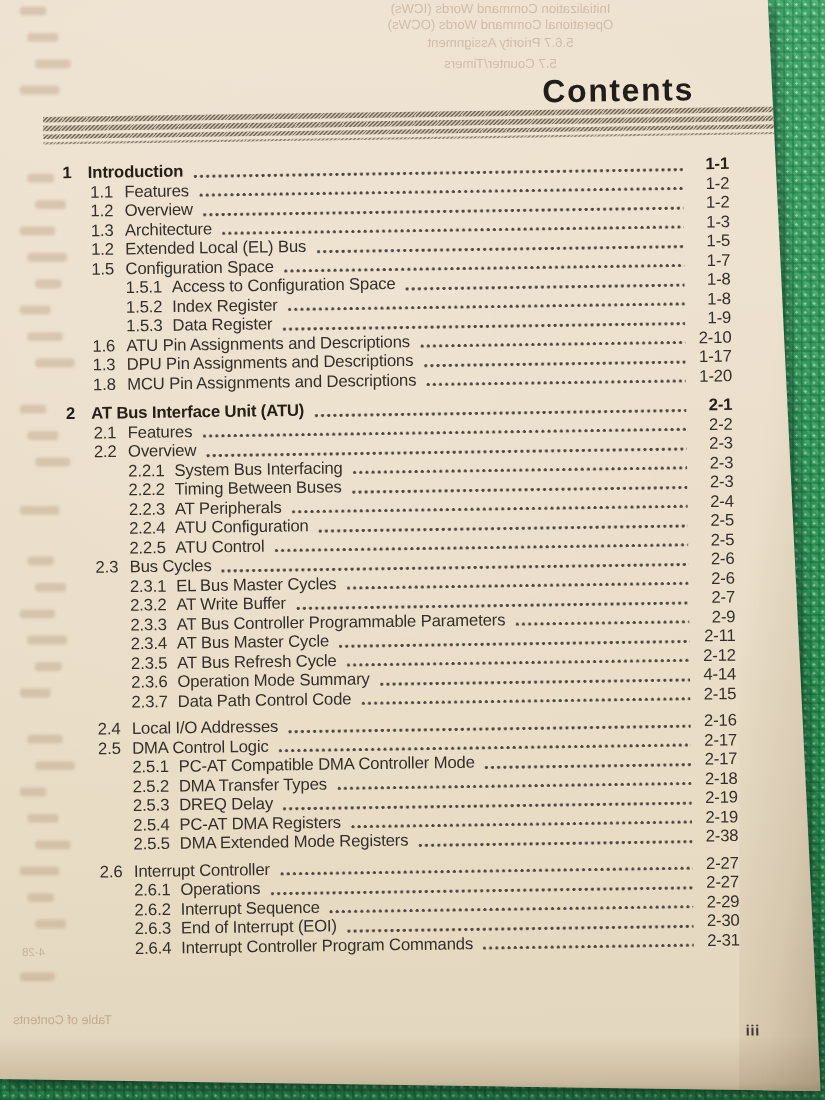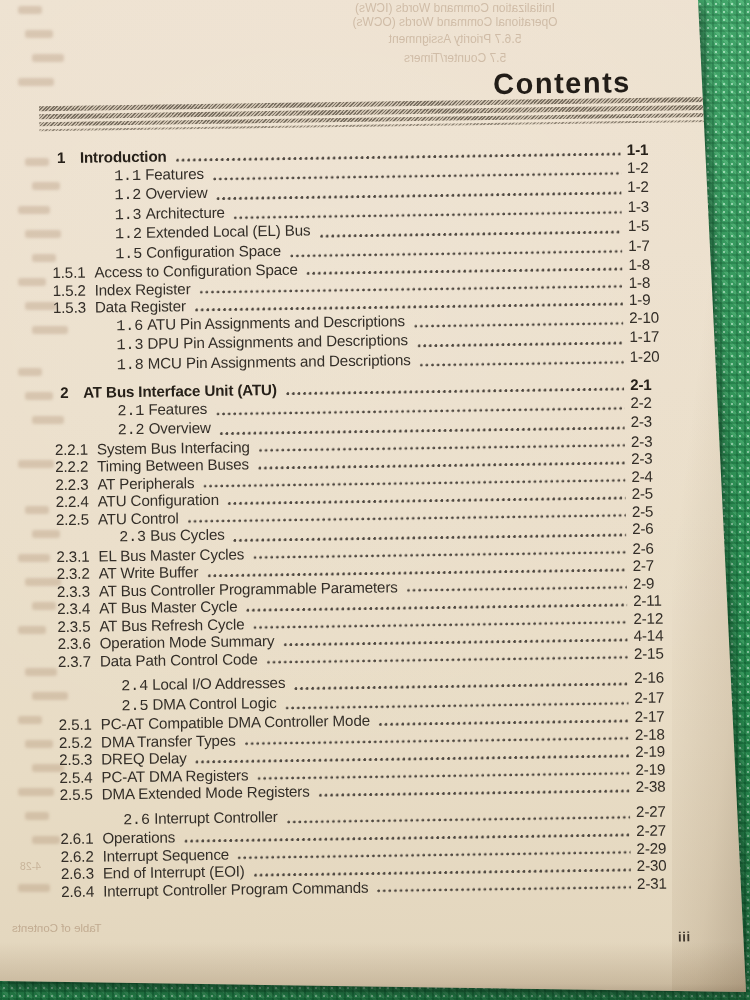--- a/index.html
+++ b/index.html
@@ -42,27 +42,27 @@
   .rl3{top:121.5px;height:4.4px;}
   .rl4{top:128.8px;height:1.8px;opacity:.8;}
 
   .toc{position:absolute;left:0;top:149px;width:663px;}
   .toc-row{display:flex;align-items:baseline;line-height:17.5px;font-size:15.2px;letter-spacing:-0.15px;}
   .toc-row.gap{margin-top:7px;}
   .toc-row.sec{font-weight:bold;color:#262019;}
   .toc-row.sec:not(:first-child){margin-top:9px;}
   .toc-row .num{flex:0 0 auto;}
   .toc-row.sec  .num{margin-left:57px;width:23px;}
-  .toc-row.lvl2 .num{margin-left:114px;width:31px;font-family:Liberation Mono, monospace;}
-  .toc-row.lvl3 .num{margin-left:51px;width:42px;}
+  .toc-row.lvl2 .num{margin-left:82px;width:31px;}
+  .toc-row.lvl3 .num{margin-left:113px;width:42px;}
   .toc-row .ttl{flex:0 0 auto;white-space:pre;}
   .toc-row .leader{flex:1 1 auto;height:17.5px;margin:0 6px 0 9px;align-self:flex-end;
     background-image:radial-gradient(circle at 1.7px 12.6px, #4e473f 1.2px, transparent 1.65px);
     background-size:5.6px 17.5px;background-repeat:repeat-x;}
-  .toc-row .pg{flex:0 0 36px;text-align:left;white-space:nowrap;}
+  .toc-row .pg{flex:0 0 36px;text-align:right;white-space:nowrap;}
 
   .folio{position:absolute;left:0;top:938px;width:680px;text-align:right;
     font-size:13.5px;font-weight:600;color:#3a342c;letter-spacing:0.5px;}
 
   
   .ghost{position:absolute;color:rgba(158,126,98,0.38);transform:scaleX(-1);
     filter:blur(0.7px);font-size:12px;white-space:nowrap;}
   .g-top1{left:290px;top:1px;width:330px;text-align:center;}
   .g-top2{left:290px;top:15px;width:330px;text-align:center;}
   .g-top3{left:310px;top:32px;width:290px;text-align:center;}

